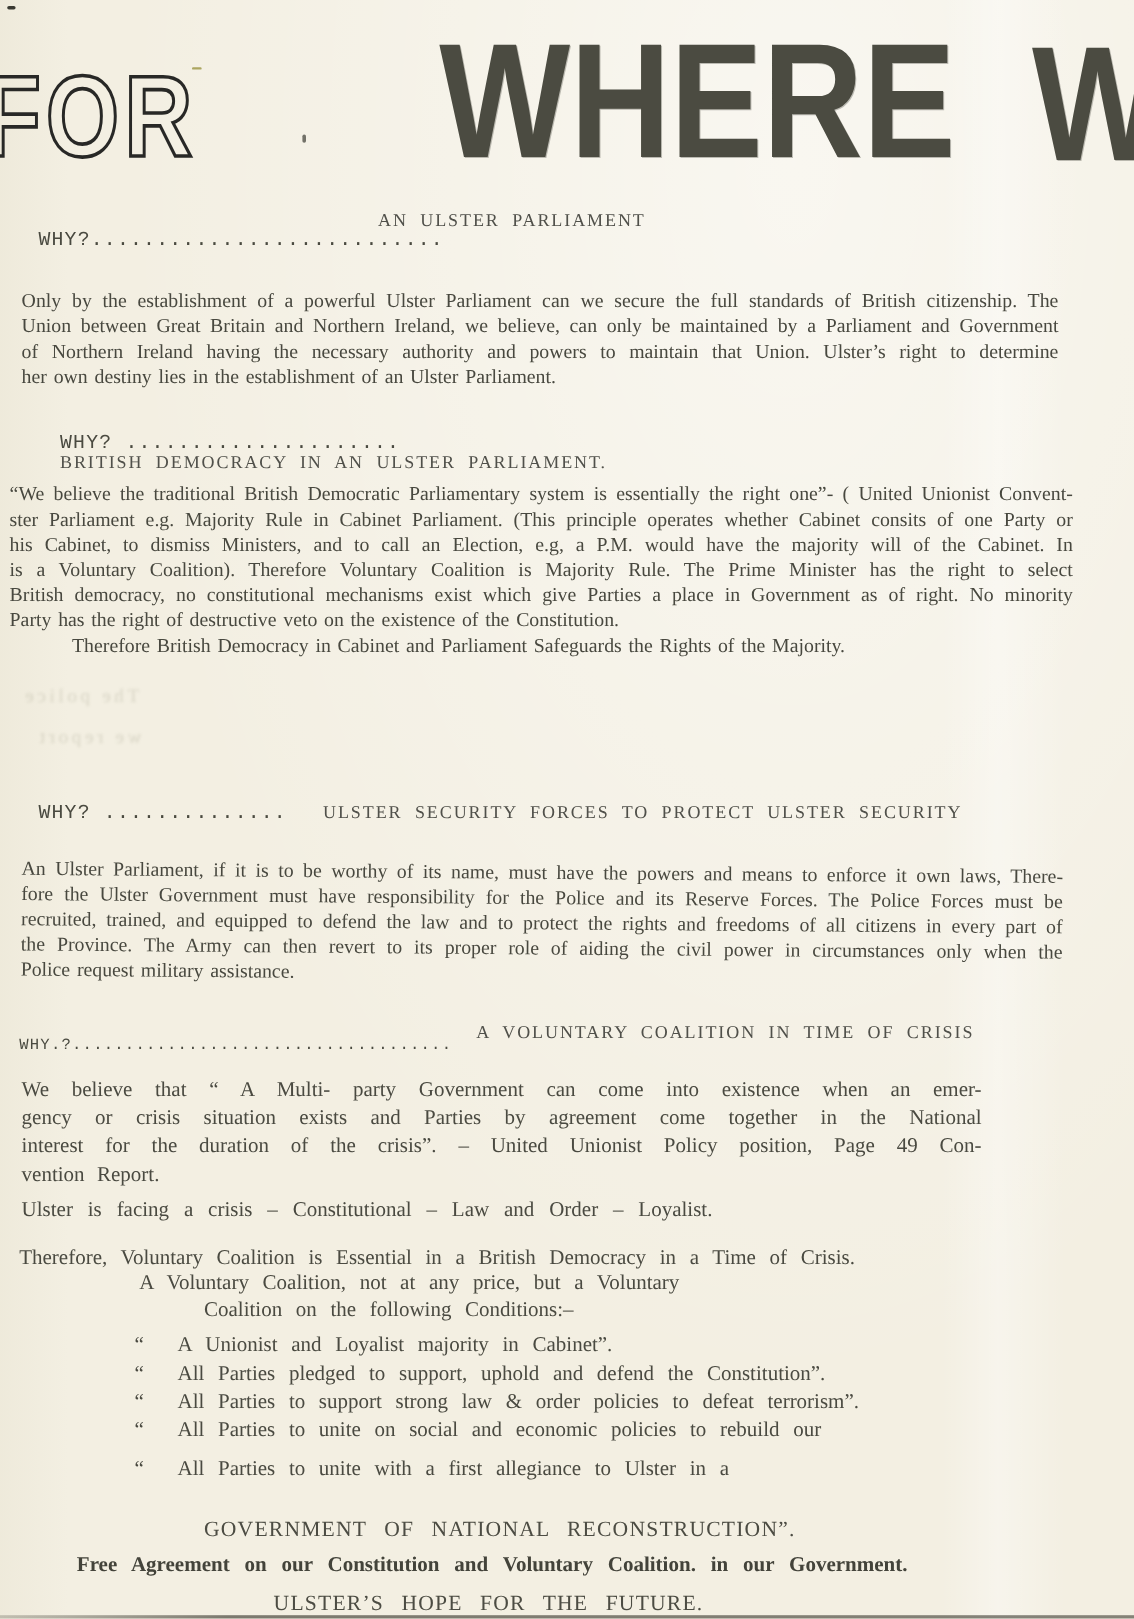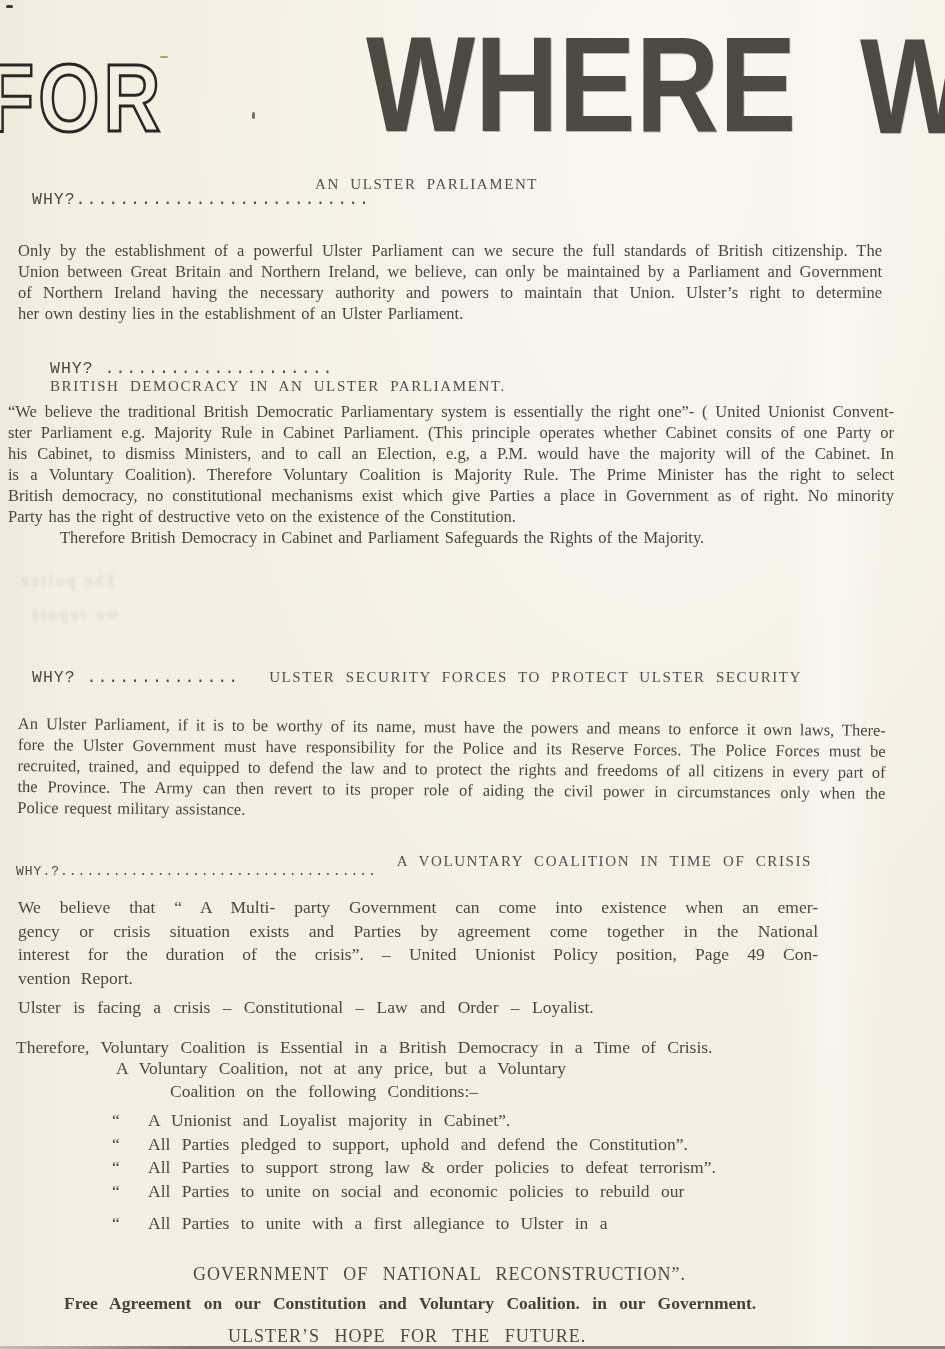--- a/index.html
+++ b/index.html
@@ -137,17 +137,17 @@
     <div class="cond-row">
       <span class="cond-q">“</span>
       <span>All Parties to unite on social and economic policies to rebuild our</span>
     </div>
     <div class="cond-row mt9">
       <span class="cond-q">“</span>
       <span>All Parties to unite with a first allegiance to Ulster in a</span>
     </div>
   </div>
 
-  <div class="abs govt" style="left:193px;top:1264px;">GOVERNMENT OF NATIONAL RECONSTRUCTION”.</div>
+  <div class="abs govt" style="left:170px;top:1264px;">GOVERNMENT OF NATIONAL RECONSTRUCTION”.</div>
   <div class="abs free" style="left:64px;top:1293px;">Free Agreement on our Constitution and Voluntary  Coalition. in our Government.</div>
   <div class="abs hope" style="left:228px;top:1326px;">ULSTER’S HOPE FOR THE FUTURE.</div>
 
 </div>
 
 </body></html>

